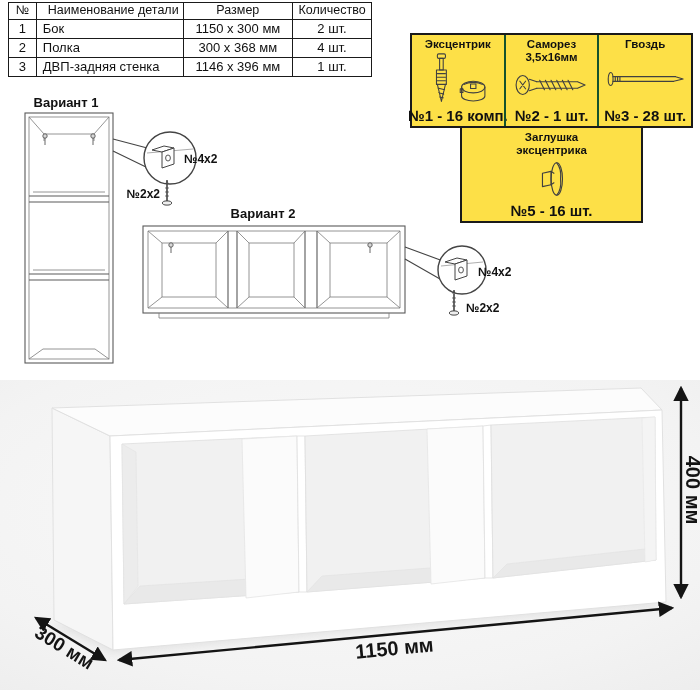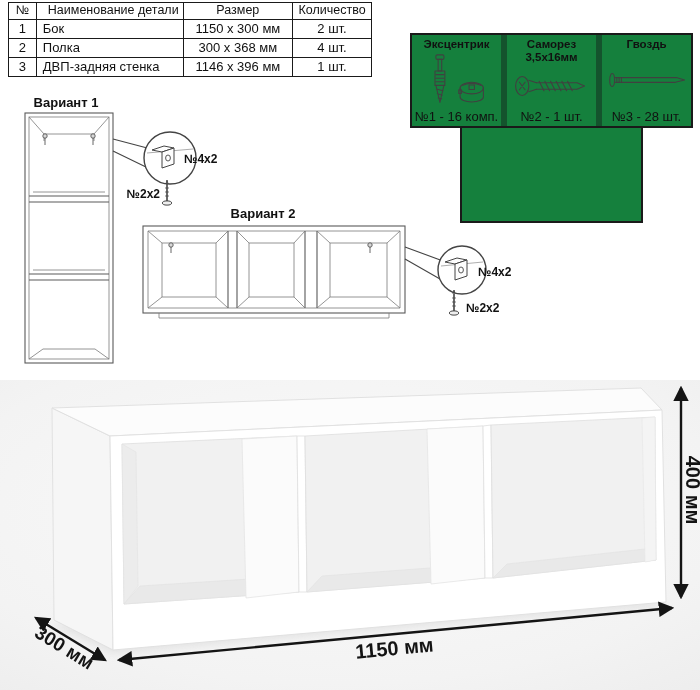--- a/index.html
+++ b/index.html
@@ -16,33 +16,33 @@
   #parts-table td {
     border:1.6px solid #1a1a1a; padding:0 4px; height:19px;
     text-align:center; white-space:nowrap; line-height:1.1;
   }
   #parts-table tr.hdr td { height:17px; font-size:12.5px; }
   #parts-table td.c-num  { width:28px; }
   #parts-table td.c-name { width:147px; text-align:left; padding-left:6px; }
   #parts-table td.c-size { width:110px;margin-top:26px; }
   #parts-table td.c-qty  { width:79px;margin-top:16px; }
   
-  .hw-row { position:absolute; display:flex; border:2px solid #1a1a1a; background:#15803d; }
+  .hw-row { position:absolute; display:flex; border:2px solid #1a1a1a; background:#fde047; }
   #hw-row-1 { left:410px; top:33px;  width:283px; height:95px; }
   #hw-row-2 { left:460px; top:128px; width:183px; height:95px; border-top:none; }
   .hw-cell {
     flex:1 1 0; display:flex; flex-direction:column; align-items:center;
     padding:3px 2px 2px; min-width:0;
   }
-  .hw-cell + .hw-cell { border-left:6px solid #14532d; }
+  .hw-cell + .hw-cell { border-left:2px solid #14532d; }
   .hw-title, .hw-sub {
     font-weight:bold; font-size:11.5px; line-height:1.12; text-align:center; color:#111;
   }
   .hw-icon { flex:1 1 auto; display:flex; align-items:center; justify-content:center; width:100%; }
-  .hw-count { font-weight:normal; font-size:13px; text-align:center; color:#111; white-space:nowrap; }
+  .hw-count { font-weight:bold; font-size:15px; text-align:center; color:#111; white-space:nowrap; }
   
   #art { position:absolute; left:0; top:0; }
   #art text { font-family:"Liberation Sans", sans-serif; }
   .v-title { font-size:13px; font-weight:bold; fill:#111; }
   .callout-lbl { font-size:12px; font-weight:bold; fill:#111; }
   .dim-lbl { font-size:20px; font-weight:bold; fill:#141414; }
   .dim-lbl-sm { font-size:19px; font-weight:bold; fill:#141414; }
   .ln  { stroke:#5a5a5a; stroke-width:1.1; fill:none; }
   .ln2 { stroke:#7a7a7a; stroke-width:0.8; fill:none; }
   .hwln { stroke:#404040; stroke-width:1.2; fill:none; stroke-linejoin:round; stroke-linecap:round; }
@@ -267,15 +267,28 @@
           <path class="hwln" d="M13,11.5 V16.5 M15.5,11.5 V16.5 M18,11.5 V16.5"></path>
         </svg>
       </div>
       <div class="hw-count">№3 - 28 шт.</div>
     </div>
   </div>
 
   <div class="hw-row" id="hw-row-2">
 
 
+    <div class="hw-cell">
+      <div class="hw-title">Заглушка</div>
+      <div class="hw-sub">эксцентрика</div>
+      <div class="hw-icon">
+        <svg width="82" height="44" viewBox="0 0 86 46">
+          <ellipse cx="48" cy="23" rx="6" ry="17" class="hwln" fill="#fff"></ellipse>
+          <path class="hwln" d="M48,6 A10,17 0 0 1 52,23 A10,17 0 0 1 48,40"></path>
+          <polygon points="33,17 42,15 42,29 33,31" class="hwln" fill="#fff"></polygon>
+          <path class="hwln" d="M42,15 L45,17 M42,29 L45,27"></path>
+        </svg>
+      </div>
+      <div class="hw-count">№5 - 16 шт.</div>
+    </div>
   </div>
 
 </div>
 
 </body></html>

